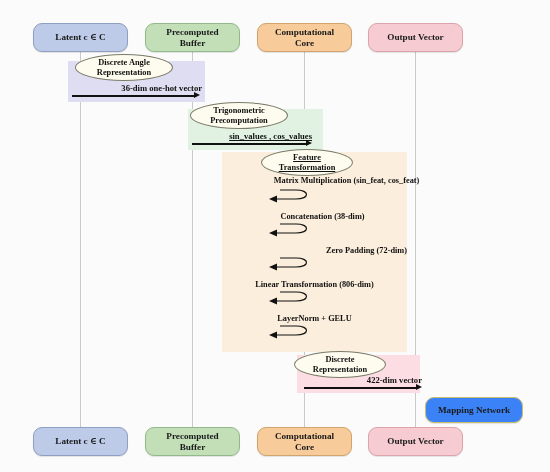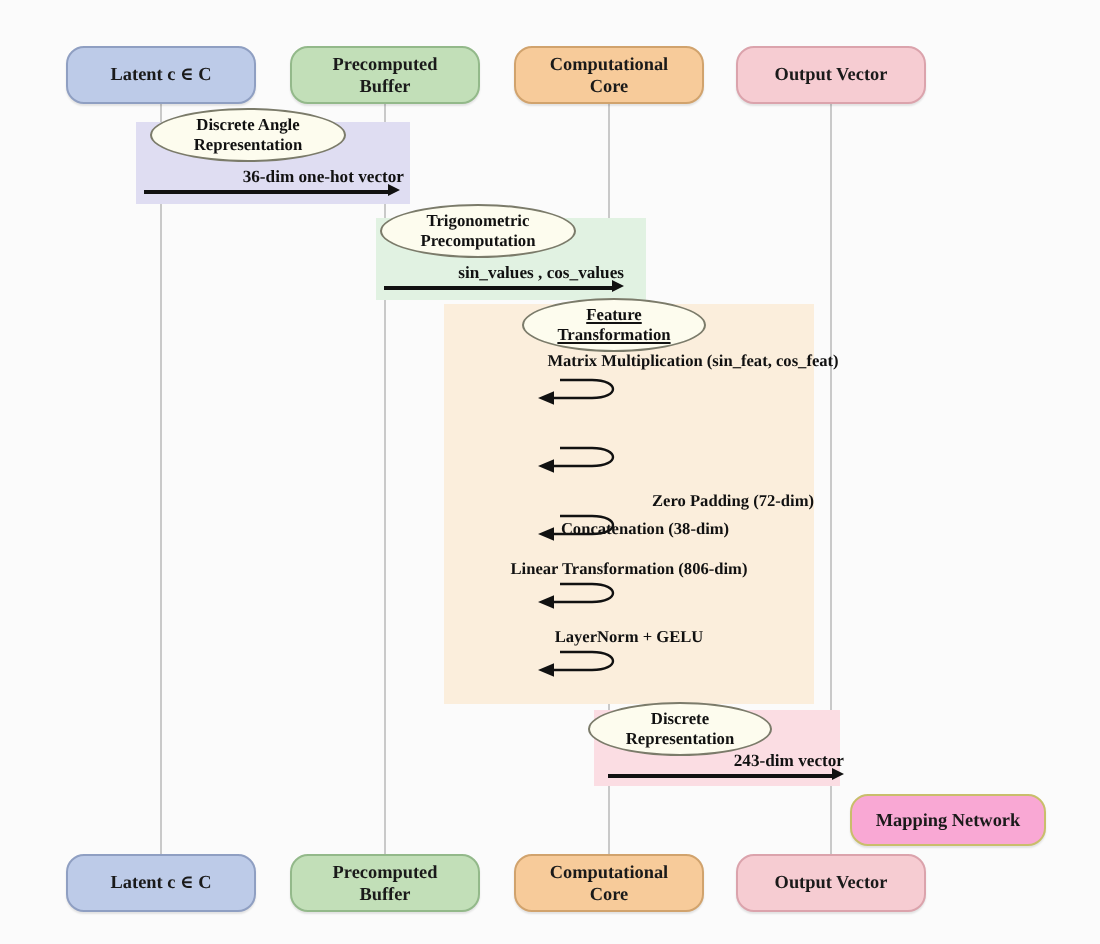--- a/index.html
+++ b/index.html
@@ -178,29 +178,29 @@
         </div>
       </div>
     </div>
 
   <div id="messages">
       <div class="msg-line" style="left: 72px; top: 95px; width: 124px;"></div>
       <div class="msg-head" style="left: 194px; top: 92.4px;"></div>
       <div class="msg-label" style="left: 70px; top: 83px; width: 132px;">36-dim one-hot vector</div>
       <div class="msg-line" style="left: 192px; top: 143px; width: 116px;"></div>
       <div class="msg-head" style="left: 306px; top: 140.4px;"></div>
-      <div class="msg-label" style="left: 188px; top: 131px; width: 124px;">sin_values , cos_values</div>
+      <div class="msg-label" style="left: 188px; top: 131px; width: 124px; text-decoration: underline;">sin_values , cos_values</div>
       <div class="msg-line" style="left: 304px; top: 387px; width: 114px;"></div>
       <div class="msg-head" style="left: 416px; top: 384.4px;"></div>
-      <div class="msg-label" style="left: 300px; top: 375px; width: 122px;">243-dim vector</div>
+      <div class="msg-label" style="left: 300px; top: 375px; width: 122px;">422-dim vector</div>
     </div>
 
   <div id="steps">
       <div class="step-label" style="left: 222px; top: 176px; width: 185px; margin-left: 32px;">Matrix Multiplication (sin_feat, cos_feat)</div>
-      <div class="step-label" style="left: 222px; top: 212px; width: 201px; margin-top: 48px;">Concatenation (38-dim)</div>
+      <div class="step-label" style="left: 222px; top: 212px; width: 201px;">Concatenation (38-dim)</div>
       <div class="step-label" style="left: 222px; top: 246px; width: 185px; text-align: right;">Zero Padding (72-dim)</div>
       <div class="step-label" style="left: 222px; top: 280px; width: 185px;">Linear Transformation (806-dim)</div>
       <div class="step-label" style="left: 222px; top: 314px; width: 185px;">LayerNorm + GELU</div>
       <div class="selfloop" style="left: 266px; top: 188px;"><svg width="50" height="20" viewBox="0 0 50 20">
           <path d="M8 11 L30 11 C44 11 44 2 30 2 L14 2" fill="none" stroke="#111" stroke-width="1.2"></path>
           <path d="M3 11 L11 7.6 L11 14.4 Z" fill="#111"></path>
         </svg></div>
       <div class="selfloop" style="left: 266px; top: 222px;"><svg width="50" height="20" viewBox="0 0 50 20">
           <path d="M8 11 L30 11 C44 11 44 2 30 2 L14 2" fill="none" stroke="#111" stroke-width="1.2"></path>
           <path d="M3 11 L11 7.6 L11 14.4 Z" fill="#111"></path>
@@ -231,17 +231,17 @@
       <div class="pill" style="left: 261px; top: 149px; width: 92px; height: 27px; text-decoration: underline;">
         <span>Feature</span>
         <span>Transformation</span>
       </div>
       <div class="pill" style="left: 294px; top: 351px; width: 92px; height: 27px;">
         <span>Discrete</span>
         <span>Representation</span>
       </div>
     </div>
 
-  <div class="actor" id="mapping-network" style="left: 425px; top: 397px; width: 98px; height: 26px; background: #f9a8d4; border-color: rgb(201, 190, 107);">
+  <div class="actor" id="mapping-network" style="left: 425px; top: 397px; width: 98px; height: 26px; background: #3b82f6; border-color: rgb(201, 190, 107);">
     <span>Mapping Network</span>
   </div>
 
 </div>
 
 </body></html>

